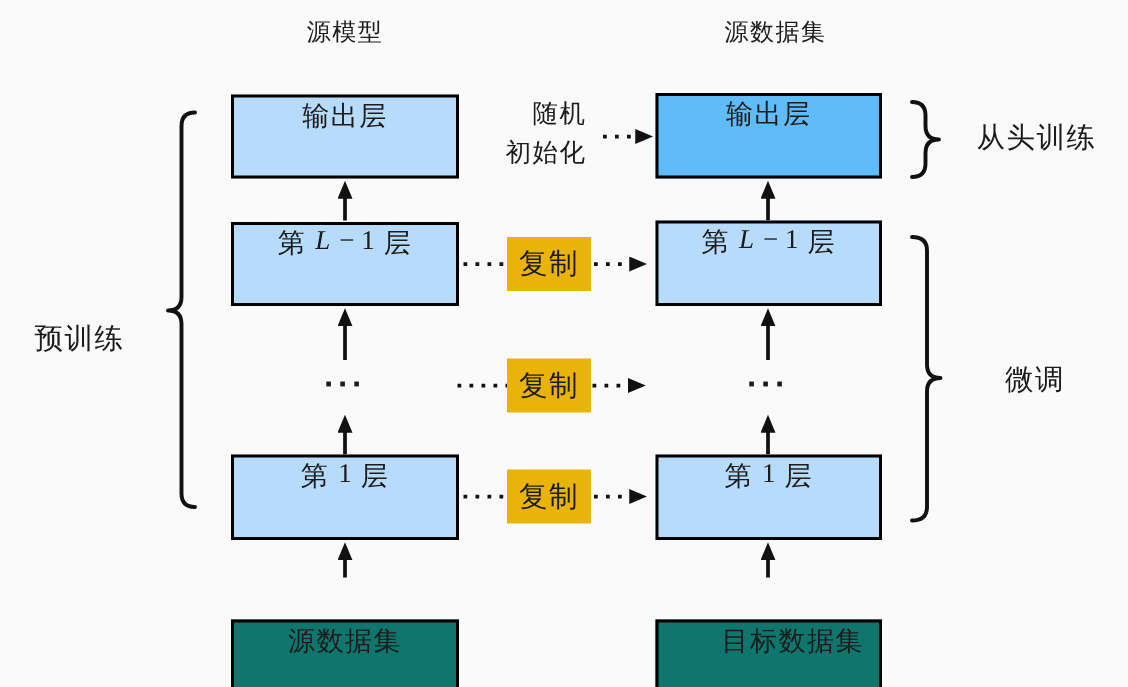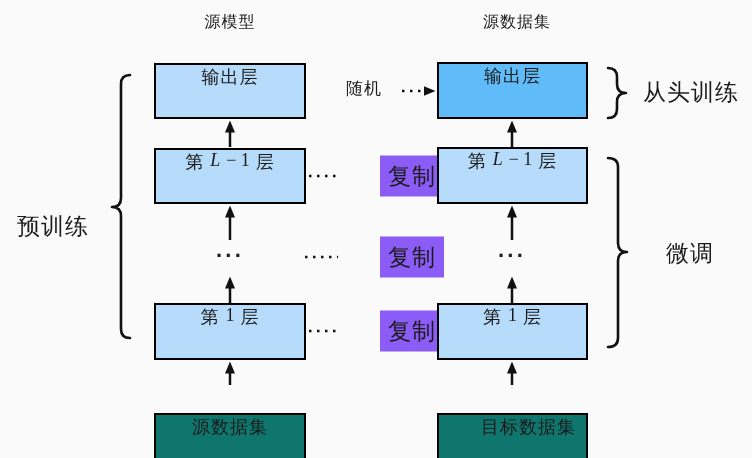--- a/index.html
+++ b/index.html
@@ -13,23 +13,23 @@
     position:absolute;box-sizing:border-box;
     border:2.5px solid #000;
     display:flex;align-items:flex-start;justify-content:center;gap:6px;
     font-size:18px;letter-spacing:1px;
   }
   .light{background:#b7dbfa;}
   .dark{background:#5fbcf8;}
   .white{background:#0f766e;margin-top:28px;}
   .mvar{font-family:"Liberation Serif",serif;font-style:italic;font-size:18px;letter-spacing:0;}
   .mnum{font-family:"Liberation Serif",serif;font-size:18px;letter-spacing:0;}
-  .lbl{position:absolute;transform:translate(-50%,-50%);font-size:23px;white-space:nowrap;letter-spacing:1px;}
+  .lbl{position:absolute;transform:translate(-50%,-50%);font-size:19px;white-space:nowrap;letter-spacing:1px;}
   .title{font-size:16px;}
-  .copy{background:#8b5cf6;padding:5px 8px;margin-left:46px;}
+  .copy{background:#eab308;padding:5px 8px;}
   .ri{text-align:right;line-height:26px;font-size:17px;}
   .dots{font-size:22px;font-weight:bold;letter-spacing:2px;}
 </style>
 </head>
 <body>
 
 <div class="canvas">
 
   <svg class="overlay" width="752" height="458" viewBox="0 0 752 458">
     <defs>
@@ -71,20 +71,21 @@
 
   <div class="lbl title" style="left:230px;top:22px;">源模型</div>
   <div class="lbl title" style="left:517px;top:22px;">源数据集</div>
 
   <div class="lbl" style="left:53px;top:212px;margin-top:14px;">预训练</div>
   <div class="lbl" style="left:691px;top:92px;">从头训练</div>
   <div class="lbl" style="left:690px;top:253px;">微调</div>
 
   <div class="lbl ri" style="left:364px;top:89px;">
     <div>随机</div>
+    <div>初始化</div>
   </div>
   <div class="lbl copy" style="left:366px;top:176px;">复制</div>
   <div class="lbl copy" style="left:366px;top:257px;">复制</div>
   <div class="lbl copy" style="left:366px;top:331px;">复制</div>
 
   <div class="lbl dots" style="left:230px;top:256px;">···</div>
   <div class="lbl dots" style="left:512px;top:256px;">···</div>
 
   <div class="box light" style="left:154px;top:63px;width:152px;height:56px;">
     <span>输出层</span>

